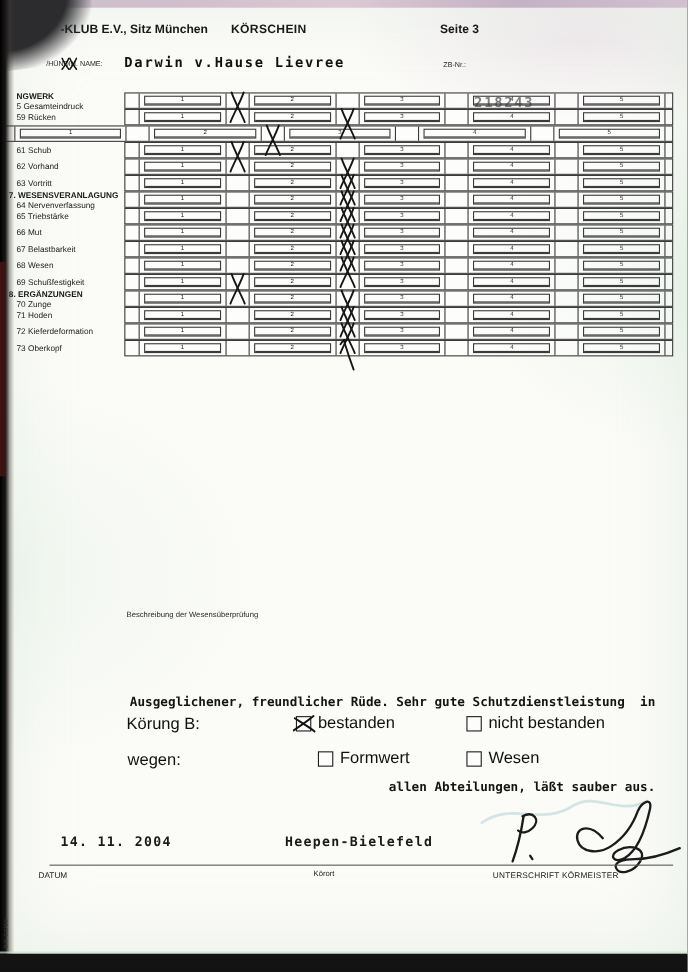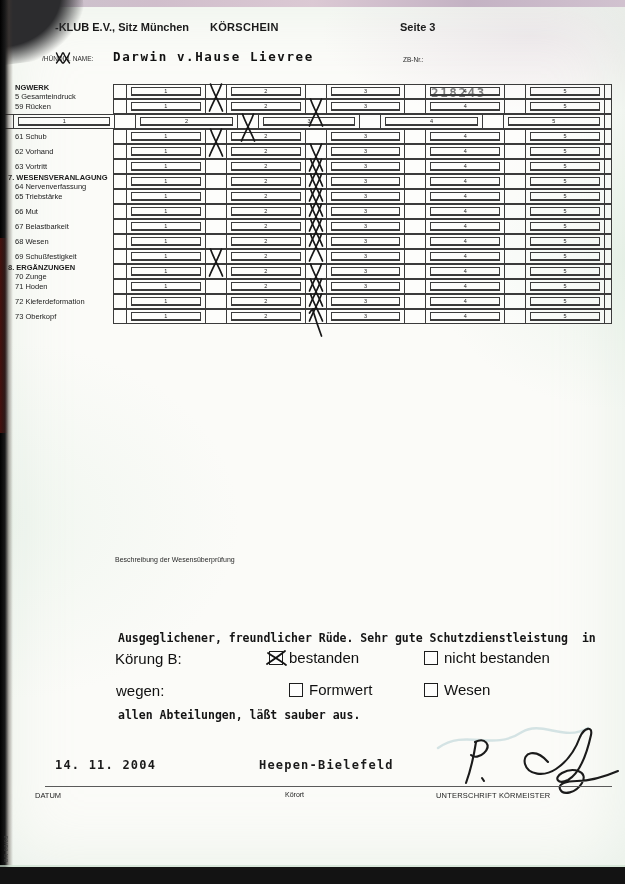--- a/index.html
+++ b/index.html
@@ -26,21 +26,21 @@
   .left-strip{position:absolute;left:0;top:0;width:13px;height:868px;
     background:linear-gradient(90deg,#000 0%,#191919 38%,rgba(70,58,50,.40) 68%,rgba(70,58,50,0) 100%);}
   .left-strip .red-tint{position:absolute;left:0;top:238px;width:8px;height:195px;
     background:linear-gradient(90deg,rgba(126,32,26,.55),rgba(126,32,26,0));}
   .bottom-bar{position:absolute;left:0;bottom:0;width:625px;height:17px;background:#131313;}
   .bottom-line{position:absolute;left:0;bottom:17px;width:625px;height:2px;background:rgba(205,225,208,.7);}
   .side-code{position:absolute;left:3px;top:862px;transform:rotate(-90deg);transform-origin:left top;
     font-size:5.5px;color:#3c3c3c;letter-spacing:.5px;}
 
   .abs{position:absolute;white-space:nowrap;}
-  .mono{font-family:"DejaVu Sans Mono", monospace;}
+  .mono{font-family:"DejaVu Sans Mono", monospace;text-align:right;}
 
   
   .club{left:55px;top:21px;font-size:11px;font-weight:bold;}
   .doc-title{left:210px;top:21px;font-size:11px;font-weight:bold;letter-spacing:.3px;}
   .page-no{left:400px;top:21px;font-size:11px;font-weight:bold;}
   .name-label{left:42px;top:55px;font-size:6.5px;color:#2a2a2a;}
   .name-value{left:113px;top:49px;font-size:12.5px;letter-spacing:1.6px;font-weight:bold;color:#111;}
   .zb-label{left:403px;top:56px;font-size:6.5px;color:#2a2a2a;}
   .zb-value{left:431px;top:49px;font-size:12.5px;letter-spacing:1.6px;font-weight:bold;color:#111;margin-top:36px;}
   .small-x{position:absolute;fill:none;stroke:#141414;stroke-width:1.4;stroke-linecap:round;}
@@ -78,21 +78,21 @@
   .k-i4{left:424px;top:681px;}
   .cbox{display:inline-block;width:12px;height:12px;border:1.5px solid #1d1d1d;position:relative;background:rgba(255,255,255,.6);}
   .cbx-x{position:absolute;left:-4px;top:-3px;width:22px;height:19px;fill:none;stroke:#141414;stroke-width:1.8;stroke-linecap:round;}
 
   
   .f-date{left:55px;top:758px;font-size:12px;letter-spacing:1.2px;font-weight:bold;}
   .f-ort{left:230px;top:758px;font-size:12px;letter-spacing:1.2px;font-weight:bold;padding-left:29px;}
   .f-line{position:absolute;left:45px;top:786px;width:567px;height:1px;background:#5a5a5a;}
   .f-datum{left:35px;top:791px;font-size:7.5px;color:#222;}
   .f-koerort{left:285px;top:791px;font-size:7px;color:#222;}
-  .f-uk{left:436px;top:791px;font-size:7.5px;color:#222;letter-spacing:.2px;}
+  .f-uk{left:448px;top:791px;font-size:7.5px;color:#222;letter-spacing:.2px;}
   .signature{position:absolute;left:430px;top:722px;width:192px;height:80px;}
   .signature path{fill:none;stroke-linecap:round;}
   .sig-ink{stroke:#1b1b1b;stroke-width:2.1;}
   .sig-bleed{stroke:rgba(110,165,175,.28);stroke-width:2.4;}
 </style>
 </head>
 <body>
 
 <div class="page">
 

